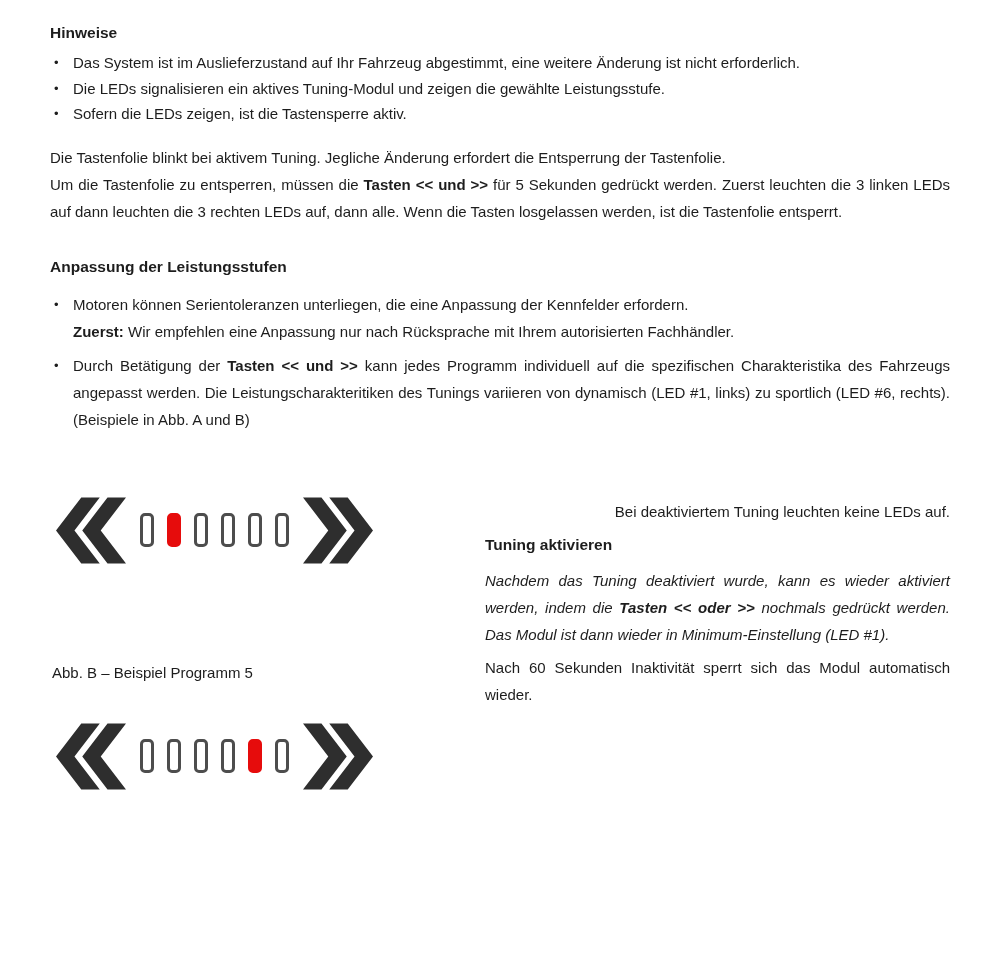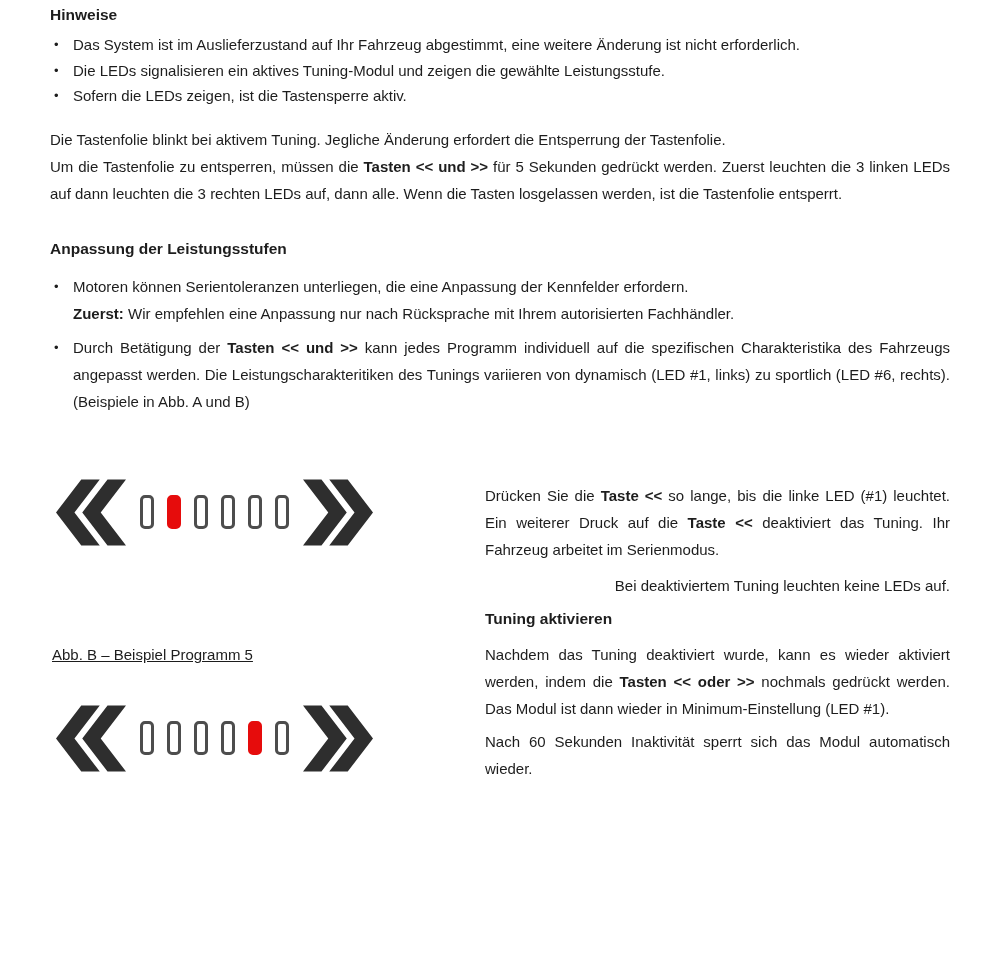--- a/index.html
+++ b/index.html
@@ -12,21 +12,21 @@
   * { box-sizing: border-box; }
   html, body { margin: 0; padding: 0; }
   body {
     width: 1000px; height: 975px;
     background: var(--bg);
     color: var(--text);
     font-family: "Liberation Sans", sans-serif;
     font-size: 15px;
     overflow: hidden;
   }
-  .page { padding: 4px 50px 0 50px; }
+  .page { padding: 22px 50px 0 50px; }
 
   .h {
     font-size: 15.5px; font-weight: bold;
     margin: 0; line-height: 22px;
   }
   .just { text-align: justify; }
 
   
   ul.bullets { list-style: none; margin: 6px 0 0 0; padding: 0; }
   ul.bullets li { display: flex; align-items: flex-start; }
@@ -43,42 +43,42 @@
 
   ul.wide li.b2 { margin-top: 7px; }
   ul.wide { margin-top: 13px; }
 
   
   .columns { display: flex; margin-top: 22px; }
   .left-col { width: 435px; flex: 0 0 435px; }
   .right-col { flex: 1; padding-top: 34px; }
 
   .fig-label { line-height: 21px; margin-left: 2px; }
-  .fig-label.mt-b { margin-top: 98px; text-decoration: underline; }
+  .fig-label.mt-b { margin-top: 98px; }
 
   .graphic { display: flex; align-items: center; margin: 42px 0 0 6px; }
   .graphic.g-b { margin-top: 40px; }
   .chev { flex: 0 0 auto; display: block; }
   .chev polygon { fill: var(--chevron); }
   .chev.flip { transform: scaleX(-1); }
   .led-strip { display: flex; gap: 13px; margin: 0 14px; }
   .led {
     width: 14px; height: 34px;
     border: 3px solid var(--led-border);
     border-radius: 5px;
     background: #fff;
   }
   .led.active { background: var(--led-red); border-color: var(--led-red); }
 
   
   .right-col p { margin: 0; line-height: 27px; }
   .rp1 { margin-top: 11px !important; }
   .rp2 { margin-top: 9px !important; text-align: right; }
   .h2x { margin-top: 9px; }
-  .rp3 { margin-top: 11px !important; }
+  .rp3 { margin-top: 11px !important; font-style: italic; }
   .rp4 { margin-top: 6px !important; }
   b { font-weight: bold; }
 </style>
 </head>
 <body>
 
 <div class="page">
 
   <h3 class="h">Hinweise</h3>
   <ul class="bullets tight">
@@ -148,21 +148,20 @@
             <div class="led"></div>
           </div>
         <svg class="chev flip" width="70" height="67" viewBox="0 0 72 68">
           <polygon points="26,0 45,0 19,34 45,68 26,68 0,34"></polygon>
           <polygon points="53,0 72,0 46,34 72,68 53,68 27,34"></polygon>
         </svg>
       </div>
     </div>
 
     <div class="right-col">
-      <p class="just rp1"><span>Drücken Sie die </span><b>Taste &lt;&lt;</b><span> so lange, bis die linke LED (#1) leuchtet. Ein weiterer Druck auf die </span><b>Taste &lt;&lt;</b><span> deaktiviert das Tuning. Ihr Fahrzeug arbeitet im Serienmodus.</span></p>
       <p class="rp2">Bei deaktiviertem Tuning leuchten keine LEDs auf.</p>
 
       <h3 class="h h2x">Tuning aktivieren</h3>
       <p class="just rp3"><span>Nachdem das Tuning deaktiviert wurde, kann es wieder aktiviert werden, indem die </span><b>Tasten &lt;&lt; oder &gt;&gt;</b><span> nochmals gedrückt werden. Das Modul ist dann wieder in Minimum-Einstellung (LED #1).</span></p>
       <p class="just rp4">Nach 60 Sekunden Inaktivität sperrt sich das Modul automatisch wieder.</p>
     </div>
 
   </div>
 </div>
 

